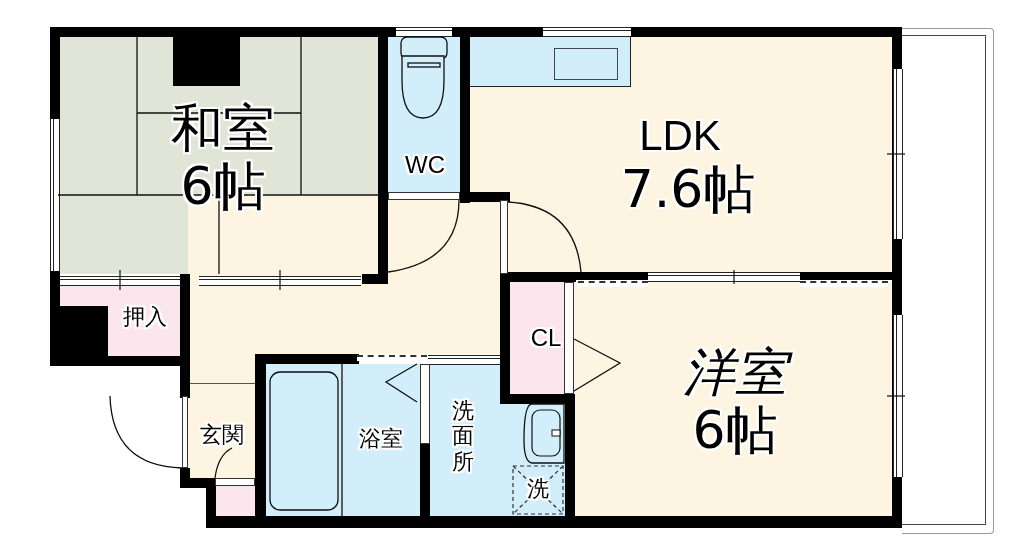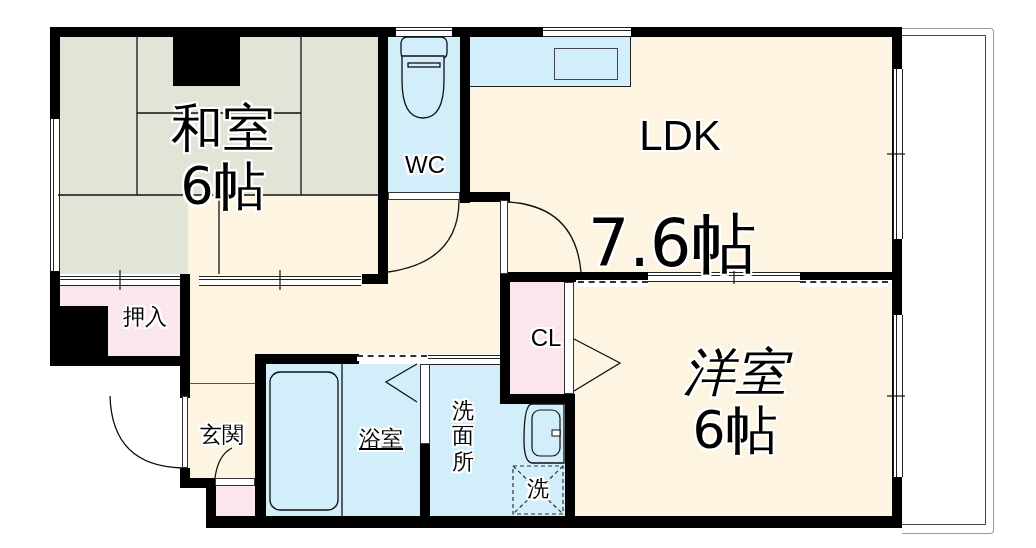--- a/index.html
+++ b/index.html
@@ -158,27 +158,27 @@
     <line x1="563" y1="466" x2="513" y2="514"></line>
   </g>
 </svg>
 
 <div class="label big" style="left:158px;top:102px;width:130px;">和室</div>
 <div class="label big" style="left:158px;top:160px;width:130px;">6帖</div>
 
 <div class="label small" style="left:395px;top:153px;width:60px;font-family:'Liberation Sans',sans-serif;font-size:24px;">WC</div>
 
 <div class="label big" style="left:600px;top:103px;width:160px;font-family:'Liberation Sans',sans-serif;font-size:42px;margin-top:12px;">LDK</div>
-<div class="label big" style="left:588px;top:163px;width:160px;font-size:65px;margin-top:48px;">7.6帖</div>
+<div class="label big" style="left:608px;top:163px;width:160px;font-size:52px;">7.6帖</div>
 
 <div class="label small" style="left:110px;top:306px;width:70px;font-size:22px;">押入</div>
 
 <div class="label small" style="left:188px;top:424px;width:68px;font-size:22px;">玄関</div>
 
-<div class="label small" style="left:344px;top:428px;width:74px;font-size:22px;text-decoration:underline;">浴室</div>
+<div class="label small" style="left:344px;top:428px;width:74px;font-size:22px;">浴室</div>
 
 <div class="label small" style="left:448px;top:398px;width:30px;font-size:22px;white-space:normal;word-break:break-all;line-height:1.15;">洗面所</div>
 
 <div class="label small" style="left:516px;top:478px;width:44px;font-size:22px;">洗</div>
 
 <div class="label small" style="left:510px;top:326px;width:72px;font-family:'Liberation Sans',sans-serif;font-size:24px;">CL</div>
 
 <div class="label big" style="left:660px;top:346px;width:150px;font-style:italic;">洋室</div>
 <div class="label big" style="left:660px;top:404px;width:150px;">6帖</div>
 

